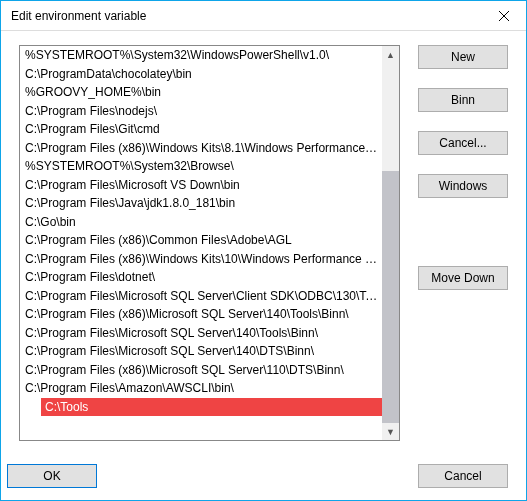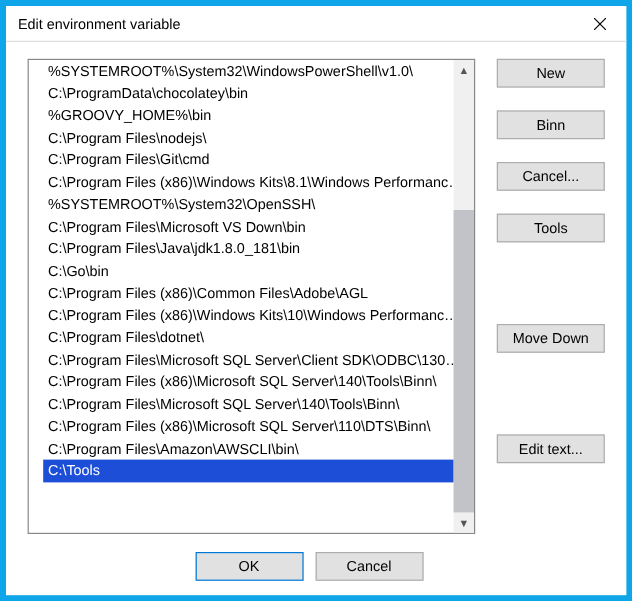--- a/index.html
+++ b/index.html
@@ -7,21 +7,21 @@
       font-family: "Segoe UI", Tahoma, sans-serif;
       font-size: 12px;
       background: #fff;
       width: 527px;
       height: 501px;
       overflow: hidden;
     }
     .window {
       width: 527px;
       height: 501px;
-      border: 5px solid #0ea5e9;
+      border: 1px solid #0ea5e9;
       background: #fff;
       display: flex;
       flex-direction: column;
     }
     .titlebar {
       height: 30px;
       display: flex;
       align-items: center;
       justify-content: space-between;
       padding-left: 10px;
@@ -51,38 +51,39 @@
     .listbox {
       flex: 1;
       border: 1px solid #888;
       background: #fff;
       position: relative;
       overflow: hidden;
       height: 396px;
     }
     .list-inner {
       position: absolute;
-      top: 0; left: 12px;
+      top: 0; left: 1px;
       width: calc(100% - 17px);
       height: 100%;
     }
     .list-item {
       height: 18.5px;
       line-height: 18.5px;
       padding: 0 4px;
       font-size: 12px;
       color: #000;
       white-space: nowrap;
       overflow: hidden;
       text-overflow: ellipsis;
       cursor: default;
     }
     .list-item.selected {
-      background: #1d4ed8;
+      background: #ef4444;
       color: #fff;
+      margin-left: 20px;
     }
     .scrollbar {
       position: absolute;
       right: 0; top: 0;
       width: 17px;
       height: 100%;
       background: #f0f0f0;
       display: flex;
       flex-direction: column;
     }
@@ -117,21 +118,21 @@
       height: 24px;
       border: 1px solid #adadad;
       background: #e1e1e1;
       font-size: 12px;
       cursor: pointer;
       font-family: inherit;
     }
     .spacer-sm { height: 30px; }
     .footer {
       display: flex;
-      justify-content: center;
+      justify-content: space-between;
       gap: 10px;
       padding: 8px 18px 12px 6px;
     }
     .footer .btn {
       width: 90px;
     }
     .btn.primary {
       border: 1px solid #0078d7;
       background: #e1e1e1;
     }
@@ -152,52 +153,52 @@
 
   <div class="content">
     <div class="listbox">
       <div class="list-inner" id="list-inner">
           <div class="list-item">%SYSTEMROOT%\System32\WindowsPowerShell\v1.0\</div>
           <div class="list-item">C:\ProgramData\chocolatey\bin</div>
           <div class="list-item">%GROOVY_HOME%\bin</div>
           <div class="list-item">C:\Program Files\nodejs\</div>
           <div class="list-item">C:\Program Files\Git\cmd</div>
           <div class="list-item">C:\Program Files (x86)\Windows Kits\8.1\Windows Performance To...</div>
-          <div class="list-item">%SYSTEMROOT%\System32\OpenSSH\</div>
+          <div class="list-item">%SYSTEMROOT%\System32\Browse\</div>
           <div class="list-item">C:\Program Files\Microsoft VS Down\bin</div>
           <div class="list-item">C:\Program Files\Java\jdk1.8.0_181\bin</div>
           <div class="list-item">C:\Go\bin</div>
           <div class="list-item">C:\Program Files (x86)\Common Files\Adobe\AGL</div>
           <div class="list-item">C:\Program Files (x86)\Windows Kits\10\Windows Performance To...</div>
           <div class="list-item">C:\Program Files\dotnet\</div>
           <div class="list-item">C:\Program Files\Microsoft SQL Server\Client SDK\ODBC\130\Tool...</div>
           <div class="list-item">C:\Program Files (x86)\Microsoft SQL Server\140\Tools\Binn\</div>
           <div class="list-item">C:\Program Files\Microsoft SQL Server\140\Tools\Binn\</div>
+          <div class="list-item">C:\Program Files\Microsoft SQL Server\140\DTS\Binn\</div>
           <div class="list-item">C:\Program Files (x86)\Microsoft SQL Server\110\DTS\Binn\</div>
           <div class="list-item">C:\Program Files\Amazon\AWSCLI\bin\</div>
           <div class="list-item selected">C:\Tools</div>
         </div>
       <div class="scrollbar">
         <div class="scroll-arrow">▲</div>
         <div class="scroll-track">
           <div class="scroll-thumb"></div>
         </div>
         <div class="scroll-arrow">▼</div>
       </div>
     </div>
 
     <div class="buttons-col">
       <button class="btn">New</button>
       <button class="btn">Binn</button>
       <button class="btn">Cancel...</button>
-      <button class="btn">Tools</button>
+      <button class="btn">Windows</button>
       <div class="spacer-sm"></div>
       <button class="btn">Move Down</button>
       <div class="spacer-sm"></div>
-      <button class="btn">Edit text...</button>
     </div>
   </div>
 
   <div class="footer">
     <button class="btn primary">OK</button>
     <button class="btn">Cancel</button>
   </div>
 </div>
 
 </body></html>

